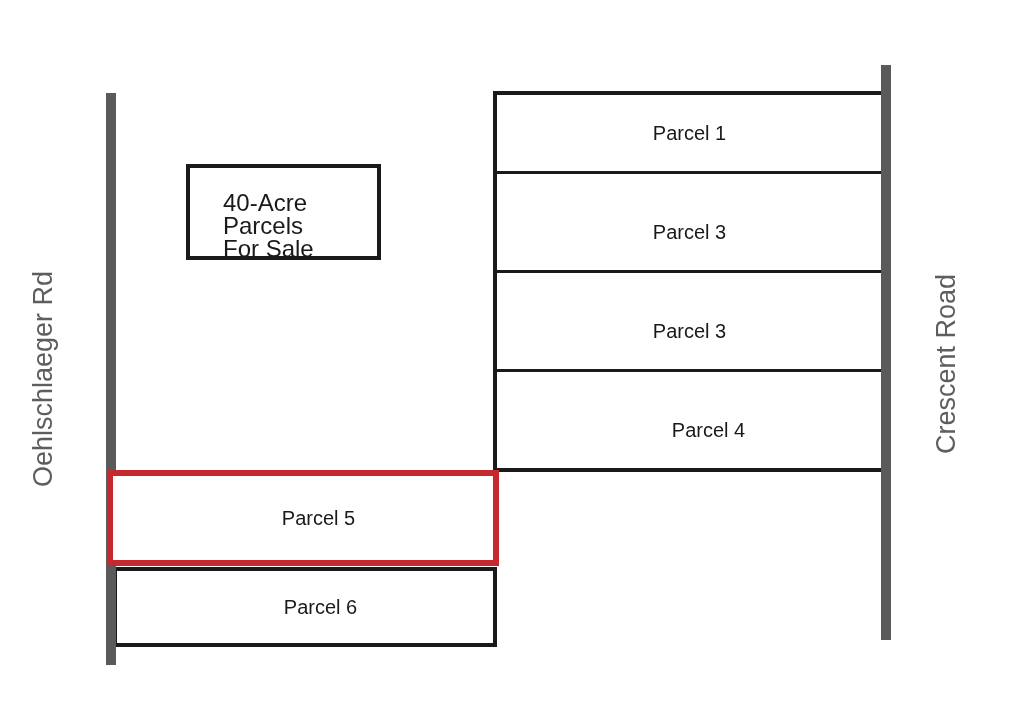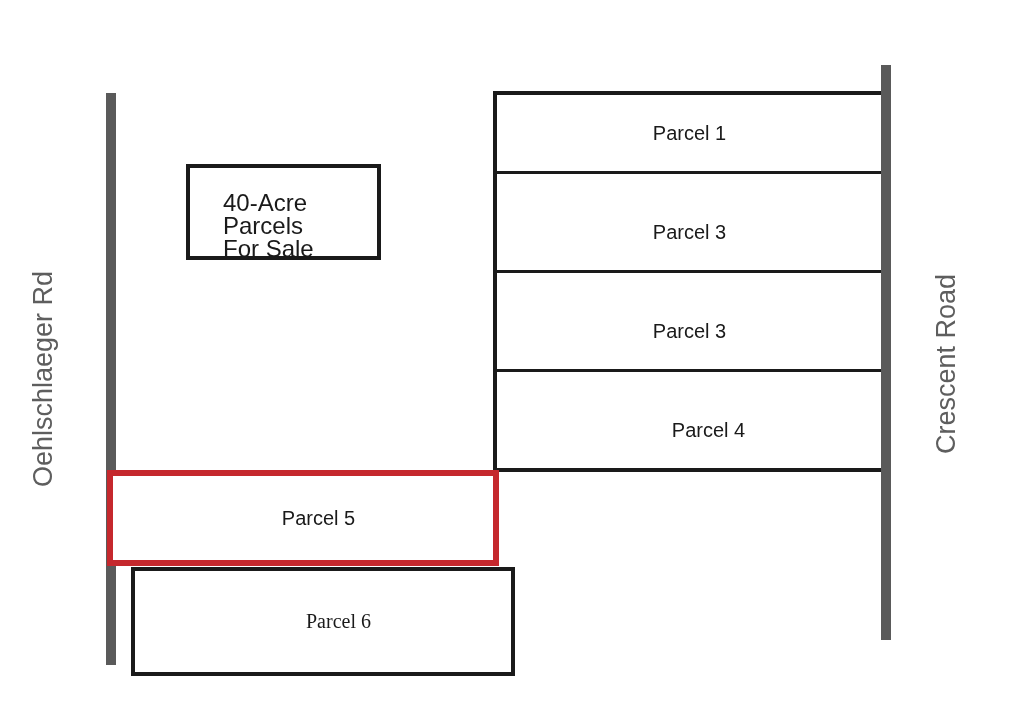--- a/index.html
+++ b/index.html
@@ -88,25 +88,24 @@
     color: var(--color-text, #1a1a1a);
     padding-left: 31px;
   }
   .parcel-5 {
     left: 107px; top: 470px;
     width: 392px; height: 96px;
     border: 6px solid var(--color-highlight, #c5282d);
     z-index: 4;
   }
   .parcel-6 {
-    left: 131px; top: 567px;
-    width: 384px; height: 109px;
+    left: 113px; top: 567px;
+    width: 384px; height: 80px;
     border: 4px solid var(--color-line, #1a1a1a);
     z-index: 1;
-    font-family: Liberation Serif, serif;
   }
 </style>
 </head>
 <body>
 
 <div class="canvas">
 
   <div class="road road-left"></div>
   <div class="road road-right"></div>
 

